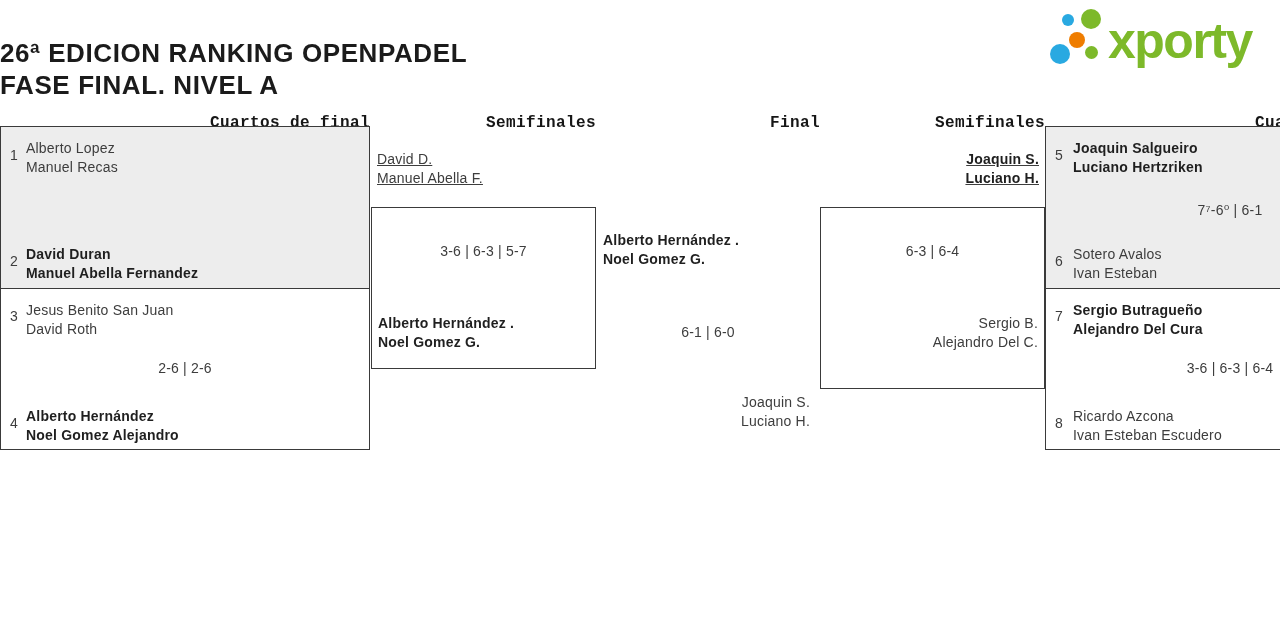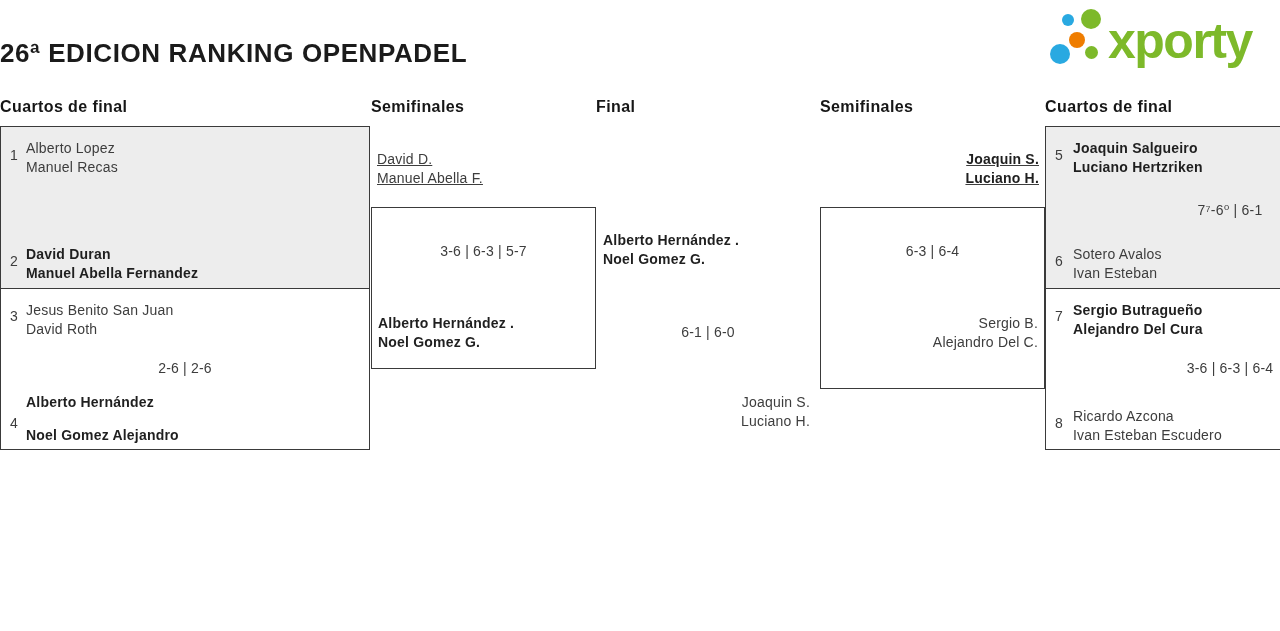--- a/index.html
+++ b/index.html
@@ -15,22 +15,22 @@
   .dot{position:absolute;border-radius:50%;}
   .d1{left:17px;top:12px;width:12px;height:12px;background:#29a9e1;}
   .d2{left:36px;top:7px;width:20px;height:20px;background:#7db92a;}
   .d3{left:24px;top:30px;width:16px;height:16px;background:#ef7d00;}
   .d4{left:5px;top:42px;width:20px;height:20px;background:#29a9e1;}
   .d5{left:40px;top:44px;width:13px;height:13px;background:#7db92a;}
   .wordmark{position:absolute;left:63px;top:12px;font-size:50px;line-height:55px;font-weight:800;
             letter-spacing:-1.5px;color:#7db92a;white-space:nowrap;}
 
   
-  .rh{position:absolute;top:96px;font-size:16px;line-height:22px;font-weight:700;color:#161616;
-      text-align:left;letter-spacing:.4px;white-space:nowrap;}
+  .rh{position:absolute;top:112px;font-size:16px;line-height:22px;font-weight:700;color:#161616;
+      text-align:right;letter-spacing:.4px;white-space:nowrap;font-family:Liberation Mono, monospace;}
   .rh1{left:0;width:370px;}
   .rh2{left:371px;width:225px;}
   .rh3{left:596px;width:224px;}
   .rh4{left:820px;width:225px;}
   .rh5{left:1045px;width:370px;}
 
   
   .box{position:absolute;border:1px solid #3a3a3a;background:#fff;box-sizing:border-box;}
   .qfl{left:0;top:126px;width:370px;height:324px;}
   .qfr{left:1045px;top:126px;width:370px;height:324px;}
@@ -47,20 +47,21 @@
   .sc{position:absolute;left:0;width:100%;font-size:14px;line-height:19px;letter-spacing:.2px;
       color:#3d3d3d;text-align:center;white-space:nowrap;}
   .ral{text-align:right;}
   .grp{position:absolute;text-decoration:underline;}
 </style>
 </head>
 <body>
 
 <div class="title">
   <div>26ª EDICION RANKING OPENPADEL</div>
+  <div>FASE FINAL. NIVEL A</div>
 </div>
 
 <div class="logo">
   <span class="dot d1"></span>
   <span class="dot d2"></span>
   <span class="dot d3"></span>
   <span class="dot d4"></span>
   <span class="dot d5"></span>
   <span class="wordmark">xporty</span>
 </div>
@@ -79,21 +80,21 @@
     <span class="sd" style="top:125px">2</span>
     <span class="nm b" style="left:25px;top:118px">David Duran</span>
     <span class="nm b" style="left:25px;top:137px">Manuel Abella Fernandez</span>
   </div>
   <div class="half half-b">
     <span class="sd" style="top:18px">3</span>
     <span class="nm" style="left:25px;top:12px">Jesus Benito San Juan</span>
     <span class="nm" style="left:25px;top:31px">David Roth</span>
     <span class="sc" style="top:70px">2-6 | 2-6</span>
     <span class="sd" style="top:125px">4</span>
-    <span class="nm b" style="left:25px;top:104px">Alberto Hernández</span>
+    <span class="nm b" style="left:25px;top:118px">Alberto Hernández</span>
     <span class="nm b" style="left:25px;top:137px">Noel Gomez Alejandro</span>
   </div>
 </div>
 
 <div class="grp" style="left:377px;top:150px">
   <span class="nm" style="position:static;display:block">David D.</span>
   <span class="nm" style="position:static;display:block">Manuel Abella F.</span>
 </div>
 <div class="box sfl">
   <span class="sc" style="top:34px">3-6 | 6-3 | 5-7</span>

